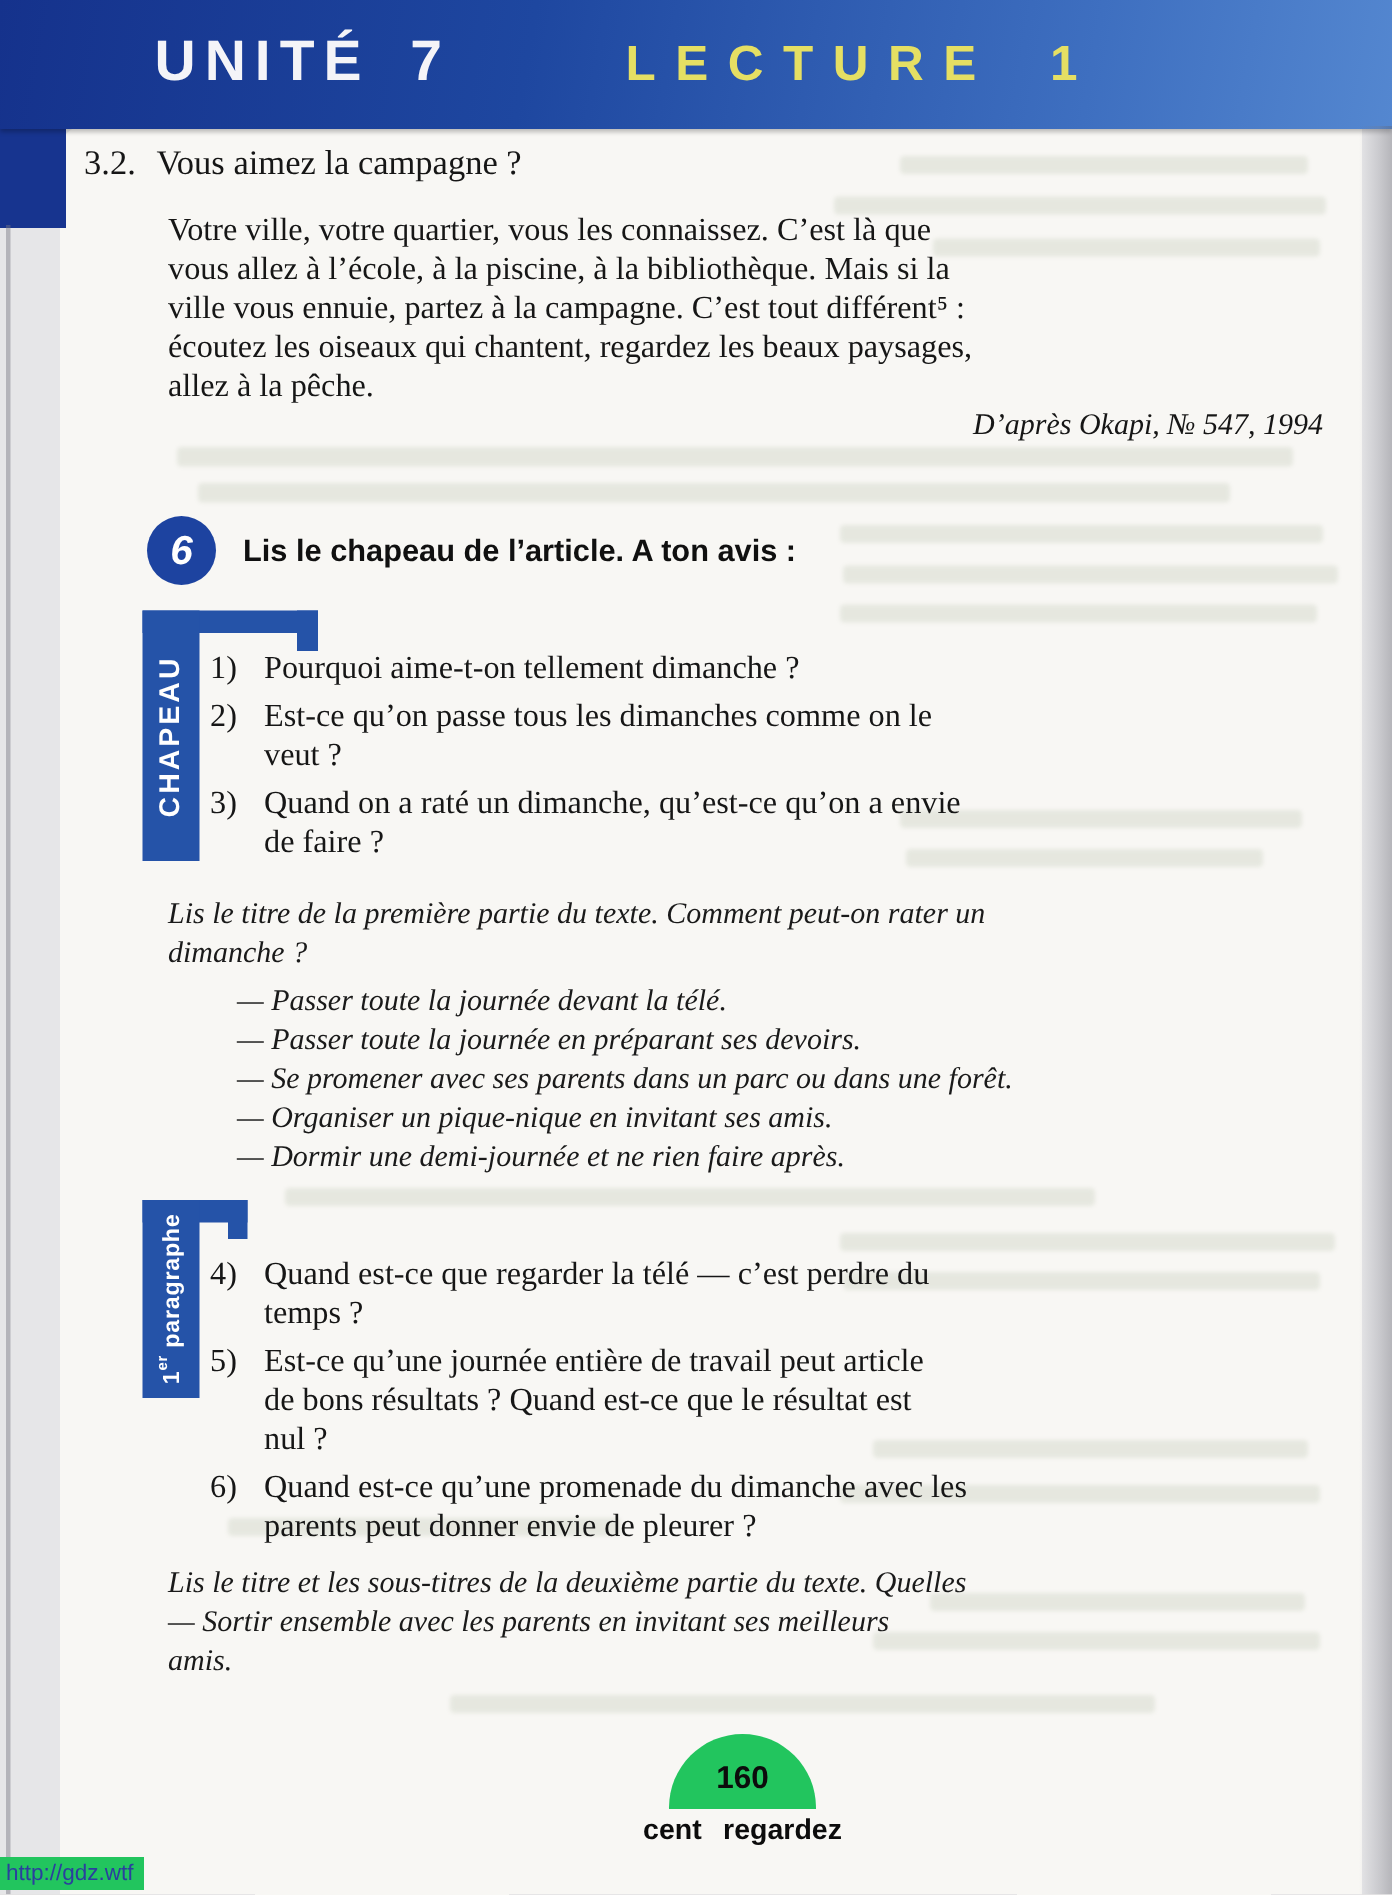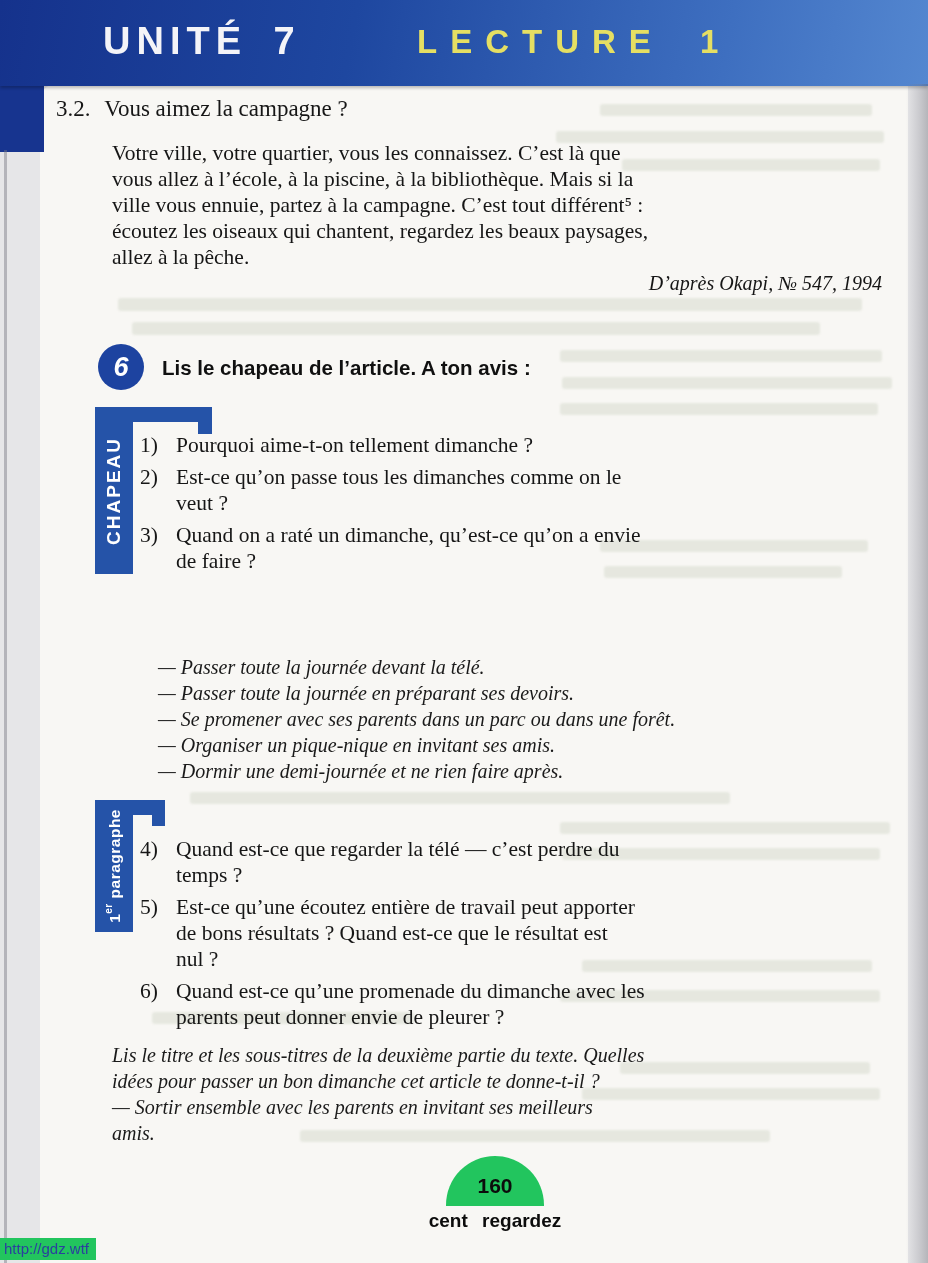--- a/index.html
+++ b/index.html
@@ -151,20 +151,24 @@
     </div>
     <div class="question">
       <span class="qnum">3)</span>
       <span class="qtext">
         <span class="qline">Quand on a raté un dimanche, qu’est-ce qu’on a envie</span>
         <span class="qline">de faire ?</span>
       </span>
     </div>
   </div>
 
+  <div class="itblock" style="left:112px;top:596px;width:770px;">
+    <span class="itline">Lis le titre de la première partie du texte. Comment peut-on rater un</span>
+    <span class="itline">dimanche ?</span>
+  </div>
   <div class="itblock" style="left:158px;top:654px;width:726px;">
     <span class="itline">— Passer toute la journée devant la télé.</span>
     <span class="itline">— Passer toute la journée en préparant ses devoirs.</span>
     <span class="itline">— Se promener avec ses parents dans un parc ou dans une forêt.</span>
     <span class="itline">— Organiser un pique-nique en invitant ses amis.</span>
     <span class="itline">— Dormir une demi-journée et ne rien faire après.</span>
   </div>
 
   <div class="sb" style="left:95px;top:800px;width:70px;height:15px;"></div>
   <div class="sb" style="left:152px;top:800px;width:13px;height:26px;"></div>
@@ -176,37 +180,36 @@
     <div class="question">
       <span class="qnum">4)</span>
       <span class="qtext">
         <span class="qline">Quand est-ce que regarder la télé — c’est perdre du</span>
         <span class="qline">temps ?</span>
       </span>
     </div>
     <div class="question">
       <span class="qnum">5)</span>
       <span class="qtext">
-        <span class="qline">Est-ce qu’une écoutez entière de travail peut apporter</span>
+        <span class="qline">Est-ce qu’une journée entière de travail peut article</span>
         <span class="qline">de bons résultats ? Quand est-ce que le résultat est</span>
         <span class="qline">nul ?</span>
       </span>
     </div>
     <div class="question">
       <span class="qnum">6)</span>
       <span class="qtext">
         <span class="qline">Quand est-ce qu’une promenade du dimanche avec les</span>
         <span class="qline">parents peut donner envie de pleurer ?</span>
       </span>
     </div>
   </div>
 
   <div class="itblock" style="left:112px;top:1042px;width:772px;">
     <span class="itline">Lis le titre et les sous-titres de la deuxième partie du texte. Quelles</span>
-    <span class="itline">idées pour passer un bon dimanche cet article te donne-t-il ?</span>
     <span class="itline">— Sortir ensemble avec les parents en invitant ses meilleurs</span>
     <span class="itline">amis.</span>
   </div>
 
   <div class="half-circle">
     <span class="page-num">160</span>
   </div>
   <div class="page-words">cent regardez</div>
 
   <div class="edge-left-line"></div>

